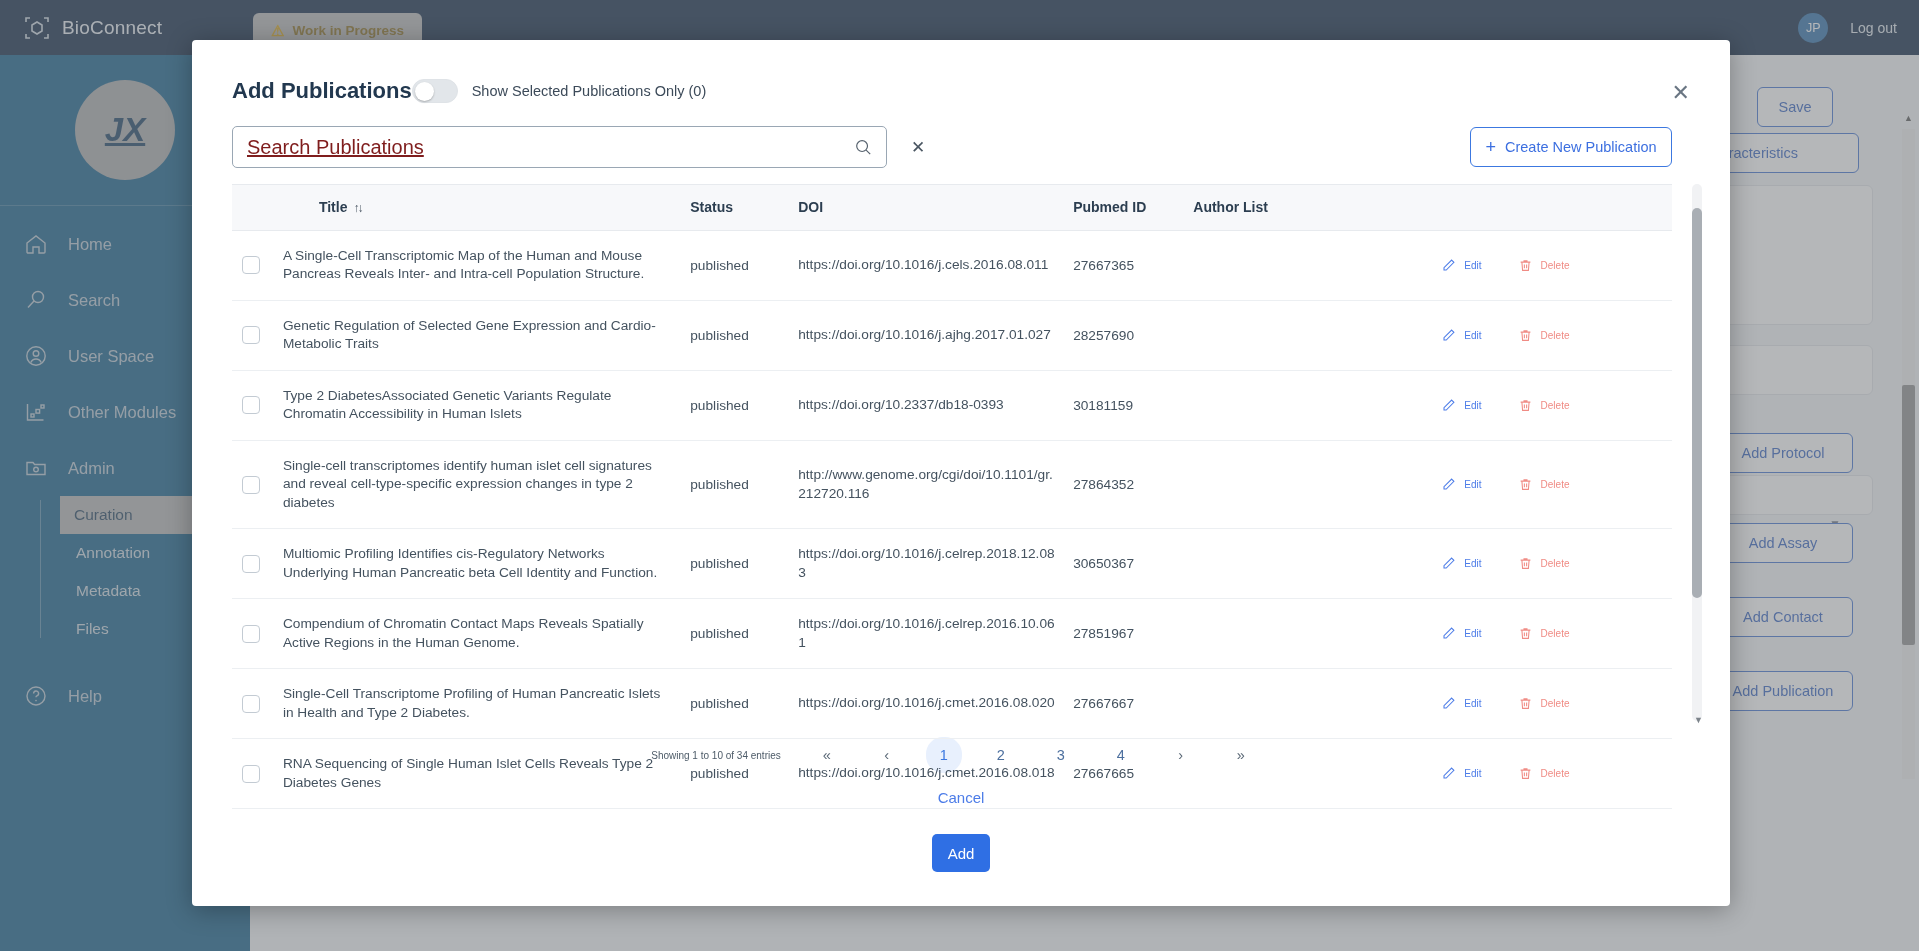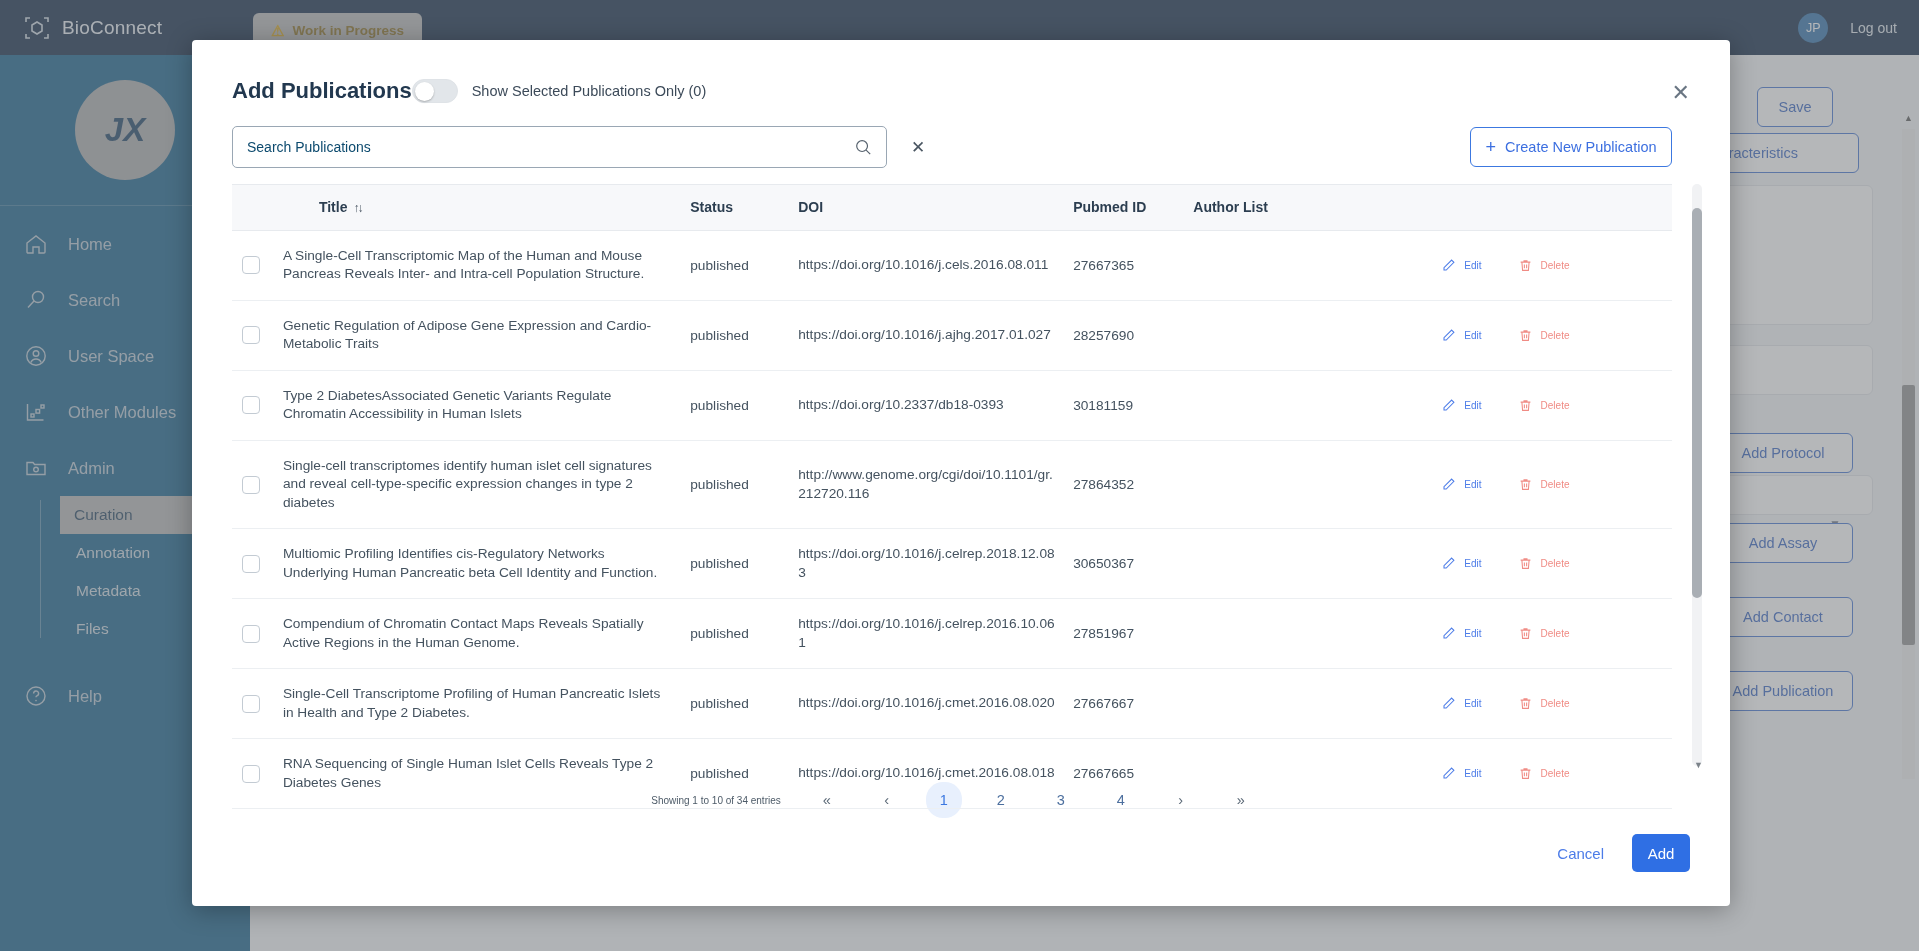--- a/index.html
+++ b/index.html
@@ -41,21 +41,21 @@
   .logout { color: #dfe7ee; font-size: 14px; }
 
   .sidebar {
     position: absolute; left: 0; top: 55px; width: 250px; height: 896px;
     background: #0f5c87;
   }
   .jax-wrap { height: 150px; display: flex; align-items: center; justify-content: center; }
   .jax-circle {
     width: 100px; height: 100px; border-radius: 50%;
     background: #a9aaac; display: flex; align-items: center; justify-content: center;
-    font-size: 33px; font-weight: bold; color: #123a5e; font-style: italic;
+    font-size: 33px; font-weight: bold; color: #123a5e; font-style: italic; text-decoration: underline;
   }
   .side-divider { height: 1px; background: rgba(255,255,255,.18); margin: 0 0 10px 0; }
   .nav-item {
     display: flex; align-items: center; gap: 18px;
     height: 56px; padding-left: 22px; color: #b9c8d4; font-size: 16.5px;
   }
   .nav-ico { width: 28px; height: 28px; display: flex; align-items: center; justify-content: center; color: #b9c8d4; }
   .sub-wrap { position: relative; margin-left: 40px; padding-left: 22px; }
   .sub-wrap::before { content: ""; position: absolute; left: 0; top: 4px; bottom: 10px; width: 1px; background: rgba(255,255,255,.3); }
   .sub-item { height: 38px; display: flex; align-items: center; padding-left: 14px; color: #cdd9e2; font-size: 15.5px; }
@@ -105,21 +105,21 @@
   .modal-close { position: absolute; right: 40px; top: 42px; font-size: 22px; color: #6a7683; line-height: 1; }
 
   .modal-body { flex: 1; padding: 0 40px; display: flex; flex-direction: column; min-height: 0; }
 
   .searchbar-row { display: flex; align-items: center; padding: 22px 0 0 0; position: relative; }
   .search-field {
     position: relative; width: 655px; height: 42px;
     border: 1px solid #9aa7b4; border-radius: 5px; background: #fff;
     display: flex; align-items: center; padding: 0 14px;
   }
-  .search-field .ph { font-size: 14px; color: #0c4a6e; }
+  .search-field .ph { font-size: 20px; color: #7f1d1d; text-decoration: underline; }
   .search-ico { position: absolute; right: 14px; top: 11px; color: #55616d; }
   .search-clear { margin-left: 24px; font-size: 17px; color: #4a5662; }
   .create-btn {
     position: absolute; right: 18px; top: 23px;
     width: 202px; height: 40px; border: 1px solid #3c78e0; border-radius: 6px;
     color: #3c6fe0; font-size: 14.5px; display: flex; align-items: center; justify-content: center; gap: 9px;
     background: #fff;
   }
   .plus { font-size: 18px; line-height: 1; }
 
@@ -155,21 +155,21 @@
     padding: 16px 0 6px 0;
   }
   .showing { font-size: 10px; color: #4d5b68; margin-right: 16px; }
   .pg {
     width: 42px; height: 34px; display: flex; align-items: center; justify-content: center;
     font-size: 14.5px; color: #5a6876; margin: 0 9px;
   }
   .pg.num { color: #4c6f9e; }
   .pg.active { background: #e8f0fd; border-radius: 17px; color: #3c78e0; width: 36px; height: 36px; }
 
-  .modal-foot { display: flex; justify-content: flex-end; align-items: center; gap: 28px; padding: 10px 40px 34px 40px; }
+  .modal-foot { display: flex; justify-content: flex-end; align-items: center; gap: 28px; padding: 10px 40px 34px 40px; flex-direction: column; }
   .cancel-btn { font-size: 15px; color: #4c7ce8; }
   .add-btn {
     width: 58px; height: 38px; background: #2f6fe4; color: #fff; border-radius: 5px;
     display: flex; align-items: center; justify-content: center; font-size: 15px;
   }
   svg { display: block; }
 </style>
 </head>
 <body>
 
@@ -379,21 +379,21 @@
                       </span>
                       <span>Delete</span>
                     </span>
                   </div>
                 </td>
               </tr>
               <tr>
                 <td class="cb-cell">
                   <span class="chk"></span>
                 </td>
-                <td class="c-title">Genetic Regulation of Adipose Gene Expression and Cardio-Metabolic Traits</td>
+                <td class="c-title">Genetic Regulation of Selected Gene Expression and Cardio-Metabolic Traits</td>
                 <td class="c-status">published</td>
                 <td class="c-doi">https://doi.org/10.1016/j.ajhg.2017.01.027</td>
                 <td class="c-pmid">28257690</td>
                 <td class="c-auth"></td>
                 <td class="c-act">
                   <div class="actions">
                     <span class="act edit">
                       <span>
                         <svg width="15" height="15" viewBox="0 0 20 20" fill="none" stroke="currentColor" stroke-width="1.4">
                           <path d="M14.2 2.8l3 3L7 16H4v-3z"></path>

